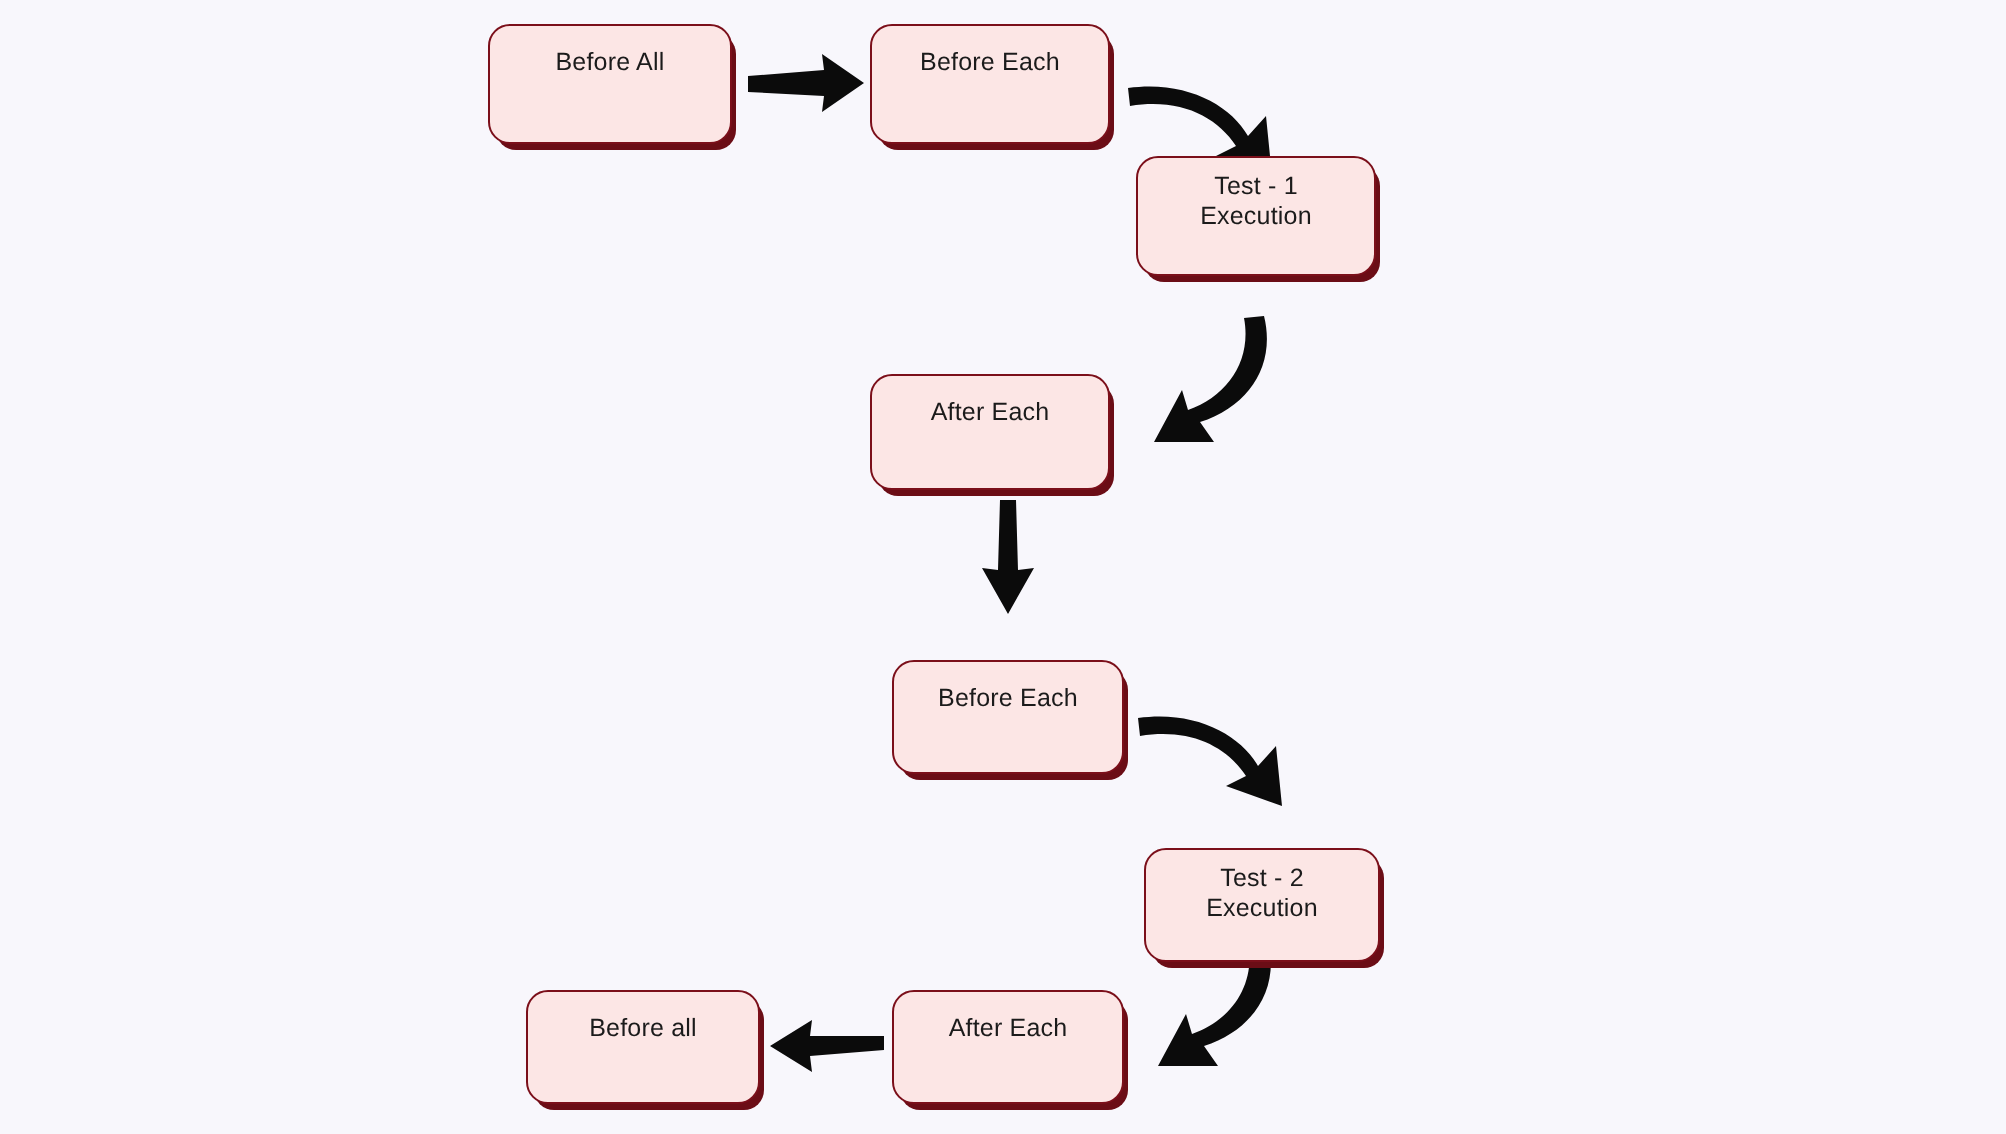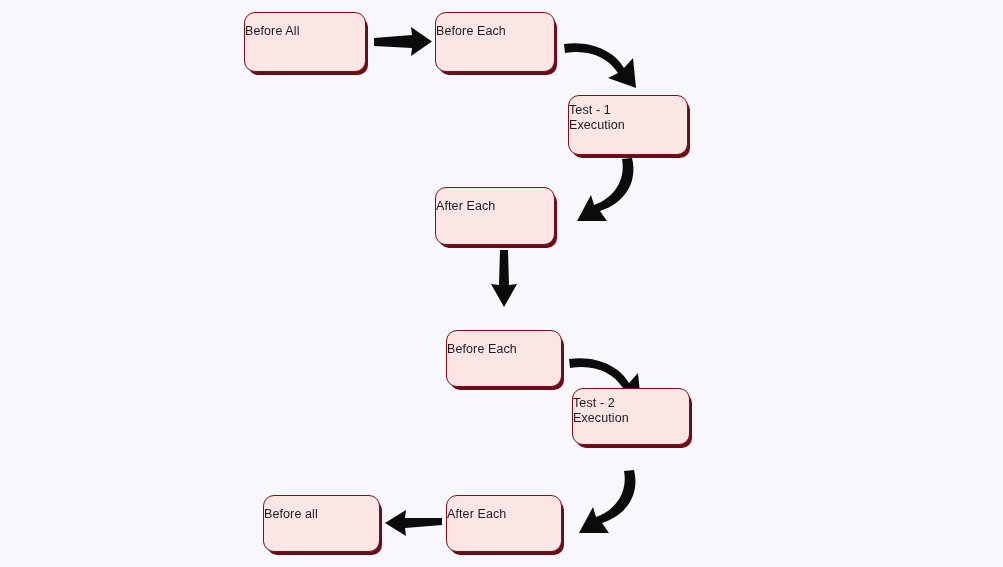--- a/index.html
+++ b/index.html
@@ -25,35 +25,36 @@
   .node {
     position: absolute;
     box-sizing: border-box;
     background: #fce6e5;
     border: 1.4px solid #7b0f1a;
     border-radius: 11px;
     box-shadow: 3px 4px 0 -1px #6b0d16;
     color: #1b1b1b;
     font-size: 12.5px;
     line-height: 15px;
+    text-align: center;
     padding-top: 11px;
     letter-spacing: 0.1px;
     user-select: none;
   }
   .node .label {
     display: block;
     white-space: pre-line;
   }
   
   .n-before-all      { left: 244px; top: 12px;  width: 122px; height: 60px; }
   .n-before-each-1   { left: 435px; top: 12px;  width: 120px; height: 60px; }
-  .n-test-1          { left: 568px; top: 95px;  width: 120px; height: 60px; padding-top: 7px; }
+  .n-test-1          { left: 568px; top: 78px;  width: 120px; height: 60px; padding-top: 7px; }
   .n-after-each-1    { left: 435px; top: 187px; width: 120px; height: 58px; }
   .n-before-each-2   { left: 446px; top: 330px; width: 116px; height: 57px; }
-  .n-test-2          { left: 572px; top: 388px; width: 118px; height: 57px; padding-top: 7px; }
+  .n-test-2          { left: 572px; top: 424px; width: 118px; height: 57px; padding-top: 7px; }
   .n-after-each-2    { left: 446px; top: 495px; width: 116px; height: 57px; }
   .n-after-all       { left: 263px; top: 495px; width: 117px; height: 57px; }
 
   .arrow-layer {
     position: absolute;
     left: 0; top: 0;
     width: 1003px;
     height: 567px;
     pointer-events: none;
   }

